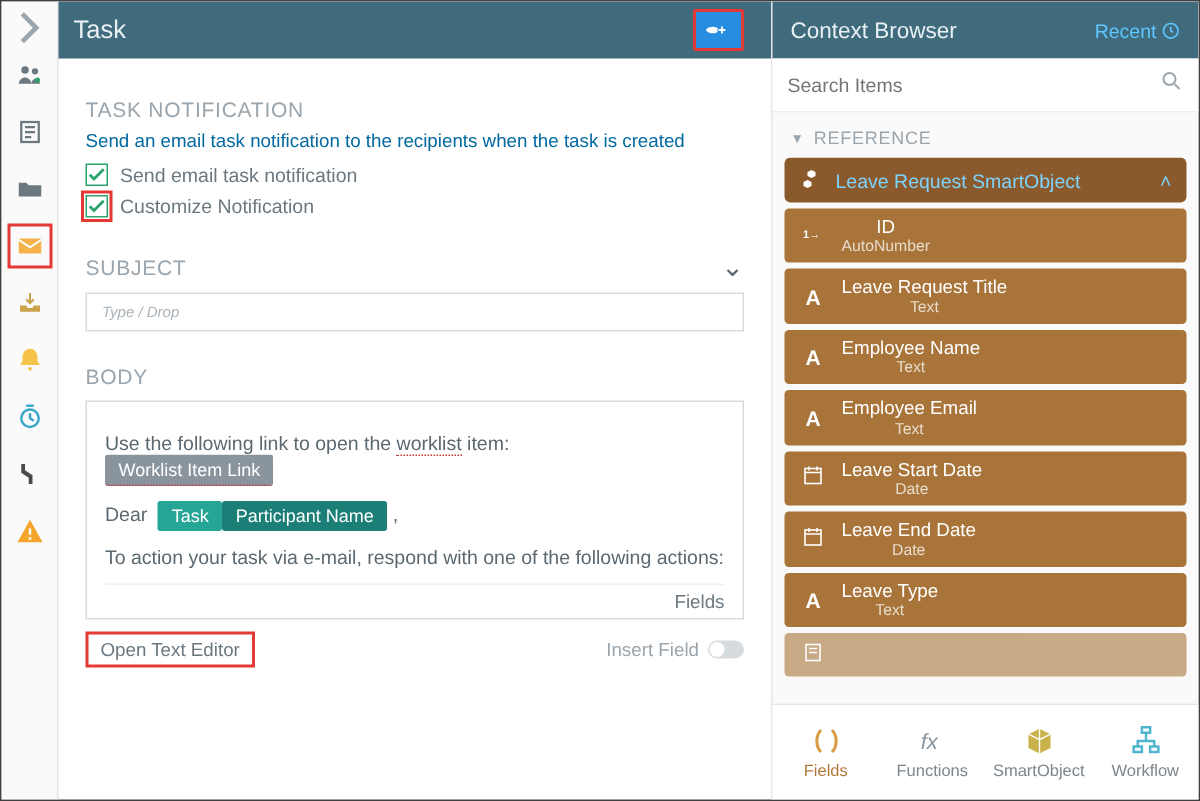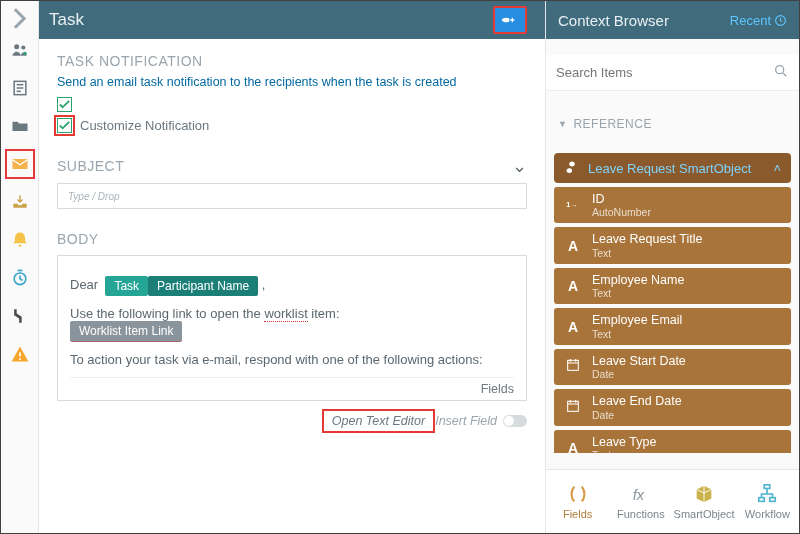--- a/index.html
+++ b/index.html
@@ -14,64 +14,64 @@
 .rail-item svg { width: 20px; height: 20px; }
 
 
 .main { flex: 1; display: flex; flex-direction: column; min-width: 0; }
 .titlebar { height: 38px; background: #3f6b7d; display: flex; align-items: center; padding: 0 10px; color: #e8f0f3; font-size: 17px; }
 .titlebar .spacer { flex: 1; }
 .toggle-btn { width: 34px; height: 28px; background: #278de0; border: 2px solid #e53935; display: flex; align-items: center; justify-content: center; border-radius: 2px; cursor: pointer; margin-right: 8px; }
 .toggle-btn svg { width: 20px; height: 14px; }
 
 .content { flex: 1; overflow: auto; padding: 10px 18px 6px 18px; color: #6b7880; }
-.sec-title { font-size: 14px; letter-spacing: .5px; color: #9aa5ad; margin-top: 4px; margin-bottom: 6px; }
+.sec-title { font-size: 14px; letter-spacing: .5px; color: #9aa5ad; margin-top: 16px; margin-bottom: 6px; }
 .hint { font-size: 12.5px; color: #0369a1; margin-bottom: 8px; }
 .cbrow { display: flex; align-items: center; gap: 8px; font-size: 13px; margin: 6px 0; }
 .cbrow.hl .cbx { outline: 2px solid #e53935; outline-offset: 1px; }
 .cbx { width: 15px; height: 15px; border: 1px solid #2aa36d; display: inline-flex; align-items: center; justify-content: center; background: #fff; }
 .cbx svg { width: 13px; height: 13px; }
 
 .section-hdr { display: flex; align-items: center; justify-content: space-between; margin-top: 22px; cursor: pointer;}
 .chev { color: #5b6870; font-size: 18px; }
 
 .input-like { border: 1px solid #d6dcde; height: 26px; display: flex; align-items: center; padding: 0 10px; color: #aab3b9; font-style: italic; font-size: 10px; margin-top: 6px; }
 
 .body-box { border: 1px solid #d6dcde; margin-top: 8px; padding: 10px 12px 4px 12px; font-size: 13px; color: #5b6870; position: relative; }
 .tag { display: inline-block; color: #fff; font-size: 12px; padding: 3px 9px; border-radius: 2px; vertical-align: middle; }
 .tag.task { background: #25a595; }
 .tag.part { background: #1b7f78; }
 .tag.wl { background: #8a949c; }
 .squig { border-bottom: 1px dotted #c33; }
 .body-box p { margin: 10px 0; }
 .clear-row { text-align: right; border-top: 1px solid #eef1f2; padding: 4px 0 0 0; font-size: 12.5px; color: #6b7880; }
 
-.foot-row { display: flex; align-items: center; justify-content: flex-end; margin-top: 8px; font-size: 12.5px; color: #6b7880; font-style: italic; }
+.foot-row { display: flex; align-items: center; justify-content: space-between; margin-top: 8px; font-size: 12.5px; color: #6b7880; }
 .open-editor { border: 2px solid #e53935; padding: 3px 8px; cursor: pointer; }
 .insert-field { display: flex; align-items: center; gap: 6px; color: #9aa5ad; }
 .pill { width: 24px; height: 12px; border-radius: 6px; background: #d6dcde; position: relative; }
 .pill::after { content:""; width: 10px; height: 10px; border-radius: 50%; background: #fff; position: absolute; top:1px; left:1px; }
 
 
-.ctx { width: 254px; border-left: 1px solid #e6e6e6; display: flex; flex-direction: column; background: #fafafa; gap: 16px; }
+.ctx { width: 285px; border-left: 1px solid #e6e6e6; display: flex; flex-direction: column; background: #fafafa; }
 .ctx-title { height: 38px; background: #3f6b7d; display: flex; align-items: center; padding: 0 12px; color: #e8f0f3; font-size: 15px; }
 .ctx-title .spacer { flex: 1; }
 .recent { color: #5fc6ff; font-size: 13px; display: flex; align-items: center; gap: 3px; cursor: pointer;}
 .search-row { display: flex; align-items: center; height: 36px; padding: 0 10px; border-bottom: 1px solid #eceeef; background:#fff;}
 .search-row input { flex: 1; border: none; outline: none; font-size: 13px; color:#6b7880; background: transparent; }
 .search-row .mag { color: #9aa5ad; }
 
 .ref-hdr { display: flex; align-items: center; gap: 6px; padding: 10px 12px 6px 12px; font-size: 12px; letter-spacing: .5px; color: #9aa5ad; }
 .ref-hdr .tri { font-size: 9px; }
 
 .so-wrap { padding: 0 8px; flex: 1; overflow: hidden; }
 .so-head { background: #8a5a2d; color: #7dd3fc; display: flex; align-items: center; gap: 8px; padding: 7px 10px; border-radius: 4px; font-size: 13px; cursor:pointer;}
 .so-head .spacer { flex:1; }
 .so-item { background: #a87439; color: #fff; margin-top: 4px; border-radius: 3px; padding: 5px 8px 5px 10px; display: flex; align-items: center; gap: 10px; font-size: 12.5px; cursor: grab;}
-.so-item .meta { display:flex; flex-direction:column; line-height:1.15;}
+.so-item .meta { display:flex; flex-direction:column; line-height:1.15;align-items:center;}
 .so-item .sub { font-size: 10.5px; opacity: .75; }
 .so-item .ico { width: 18px; text-align: center; font-weight: bold; }
 .so-item.dim { opacity: .6; }
 
 .ctx-bottom { height: 64px; border-top: 1px solid #e6e6e6; display: flex; background:#fff; }
 .tab { flex: 1; display: flex; flex-direction: column; align-items: center; justify-content: center; gap: 3px; font-size: 11px; color: #7c868d; cursor: pointer; }
 .tab svg { width: 22px; height: 22px; }
 .tab.active { color: #b07a3a; }
 </style>
 </head>
@@ -162,20 +162,21 @@
 
     <div class="content">
       <div class="sec-title">TASK NOTIFICATION</div>
       <div class="hint">Send an email task notification to the recipients when the task is created</div>
       <label class="cbrow">
         <span class="cbx">
             <svg viewBox="0 0 14 14">
               <path d="M2 7l3 3 7-7" fill="none" stroke="#2aa36d" stroke-width="2"></path>
             </svg>
           </span>
+        <span>Send email task notification</span>
       </label>
       <label class="cbrow hl">
         <span class="cbx">
             <svg viewBox="0 0 14 14">
               <path d="M2 7l3 3 7-7" fill="none" stroke="#2aa36d" stroke-width="2"></path>
             </svg>
           </span>
         <span>Customize Notification</span>
       </label>
 
@@ -183,26 +184,26 @@
         <div class="sec-title" style="margin:0">SUBJECT</div>
         <span class="chev">⌄</span>
       </div>
       <div class="input-like">
         <span>Type / Drop</span>
       </div>
 
       <div class="sec-title" style="margin-top:22px">BODY</div>
       <div class="body-box">
         <p>
+          <span>Use the following link to open the </span><span class="squig">worklist</span><span> item:</span><br>
+          <span class="tag wl squig">Worklist Item Link</span>
+        </p>
+        <p>
           <span>Dear</span>
           &nbsp;<span class="tag task">Task</span><span class="tag part">Participant Name</span>&nbsp;,
-        </p>
-        <p>
-          <span>Use the following link to open the </span><span class="squig">worklist</span><span> item:</span><br>
-          <span class="tag wl squig">Worklist Item Link</span>
         </p>
         <p>To action your task via e-mail, respond with one of the following actions:</p>
         <div class="clear-row"><span style="cursor:pointer">Fields</span></div>
       </div>
 
       <div class="foot-row">
         <span class="open-editor">Open Text Editor</span>
         <span class="insert-field">
           <span>Insert Field</span>
           <span class="pill"></span>

